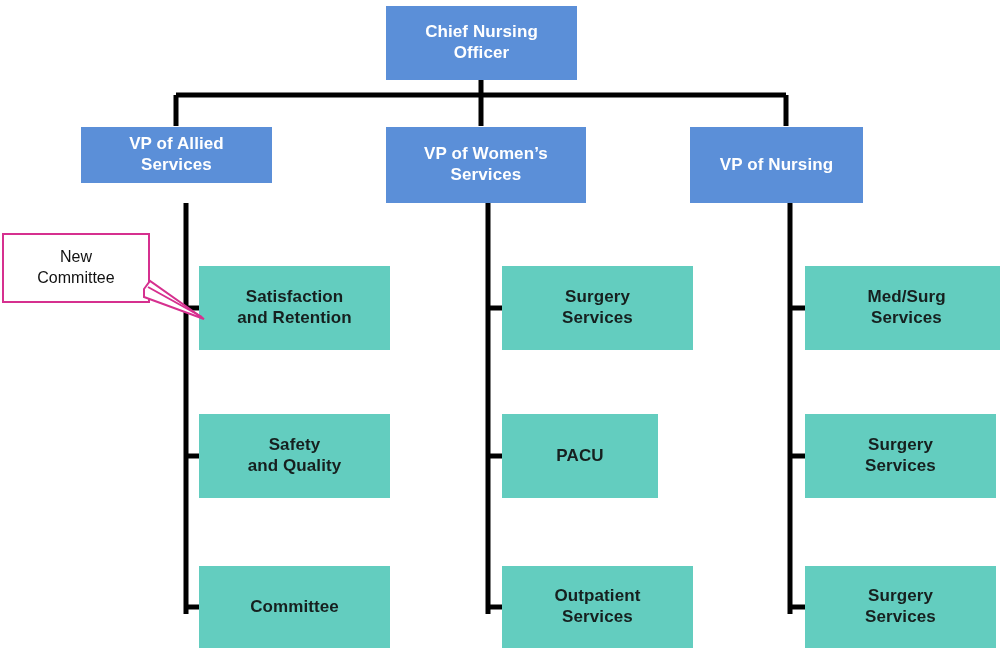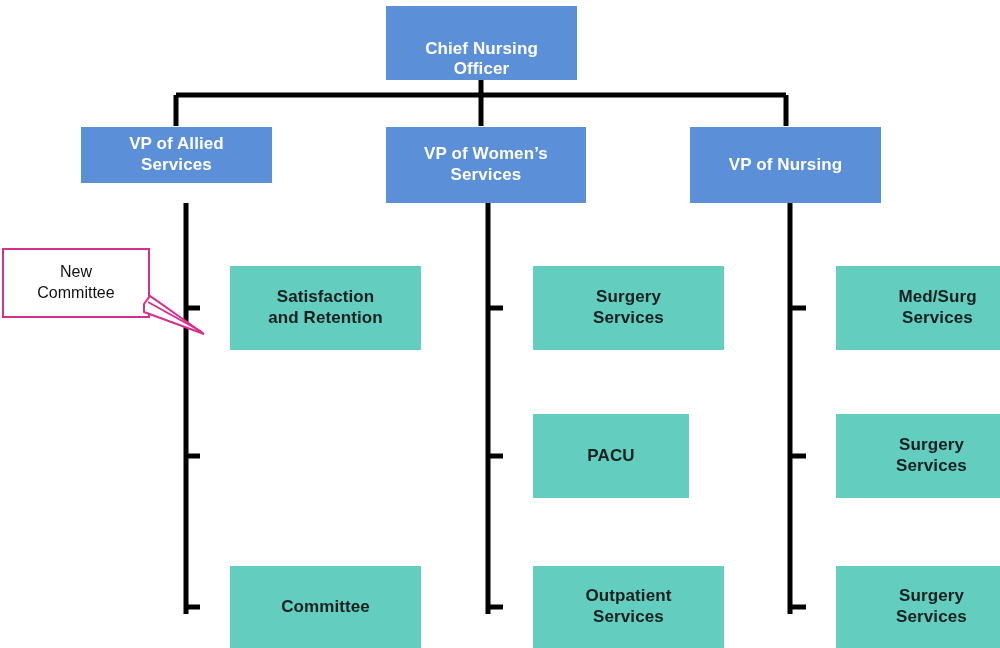--- a/index.html
+++ b/index.html
@@ -43,27 +43,26 @@
     font-weight: bold;
     font-size: 17px;
     letter-spacing: 0.1px;
   }
   .node.unit {
     background: #63cdbf;
     color: #16201f;
     font-weight: bold;
     font-size: 17px;
     letter-spacing: 0.1px;
-    margin-left: 31px;
   }
   
   #callout {
     position: absolute;
     left: 2px;
-    top: 248px;
+    top: 233px;
     width: 148px;
     height: 70px;
     z-index: 4;
   }
   #callout .bubble {
     position: absolute;
     left: 0;
     top: 0;
     width: 148px;
     height: 70px;
@@ -145,42 +144,46 @@
       <path d="M488,456 L503,456"></path>
       <path d="M488,607 L503,607"></path>
 
       <path d="M790,203 L790,614"></path>
       <path d="M790,308 L806,308"></path>
       <path d="M790,456 L806,456"></path>
       <path d="M790,607 L806,607"></path>
     </g>
   </svg>
 
-  <div class="node exec" style="left:386px; top:6px; width:191px; height:74px;align-items:flex-end;">
+  <div class="node exec" style="left:386px; top:6px; width:191px; height:74px;">
     <span>Chief Nursing
 Officer</span>
   </div>
 
   <div class="node exec" style="left:81px; top:127px; width:191px; height:56px;">
     <span>VP of Allied
 Services</span>
   </div>
 
   <div class="node exec" style="left:386px; top:127px; width:200px; height:76px;">
     <span>VP of Women’s
 Services</span>
   </div>
 
-  <div class="node exec" style="left:690px; top:127px; width:191px; height:76px;">
+  <div class="node exec" style="left:690px; top:127px; width:173px; height:76px;">
     <span>VP of Nursing</span>
   </div>
 
   <div class="node unit" style="left:199px; top:266px; width:191px; height:84px;">
     <span>Satisfaction
 and Retention</span>
+  </div>
+  <div class="node unit" style="left:199px; top:414px; width:191px; height:84px;">
+    <span>Safety
+and Quality</span>
   </div>
   <div class="node unit" style="left:199px; top:566px; width:191px; height:82px;">
     <span>Committee</span>
   </div>
 
   <div class="node unit" style="left:502px; top:266px; width:191px; height:84px;">
     <span>Surgery
 Services</span>
   </div>
   <div class="node unit" style="left:502px; top:414px; width:156px; height:84px;">

